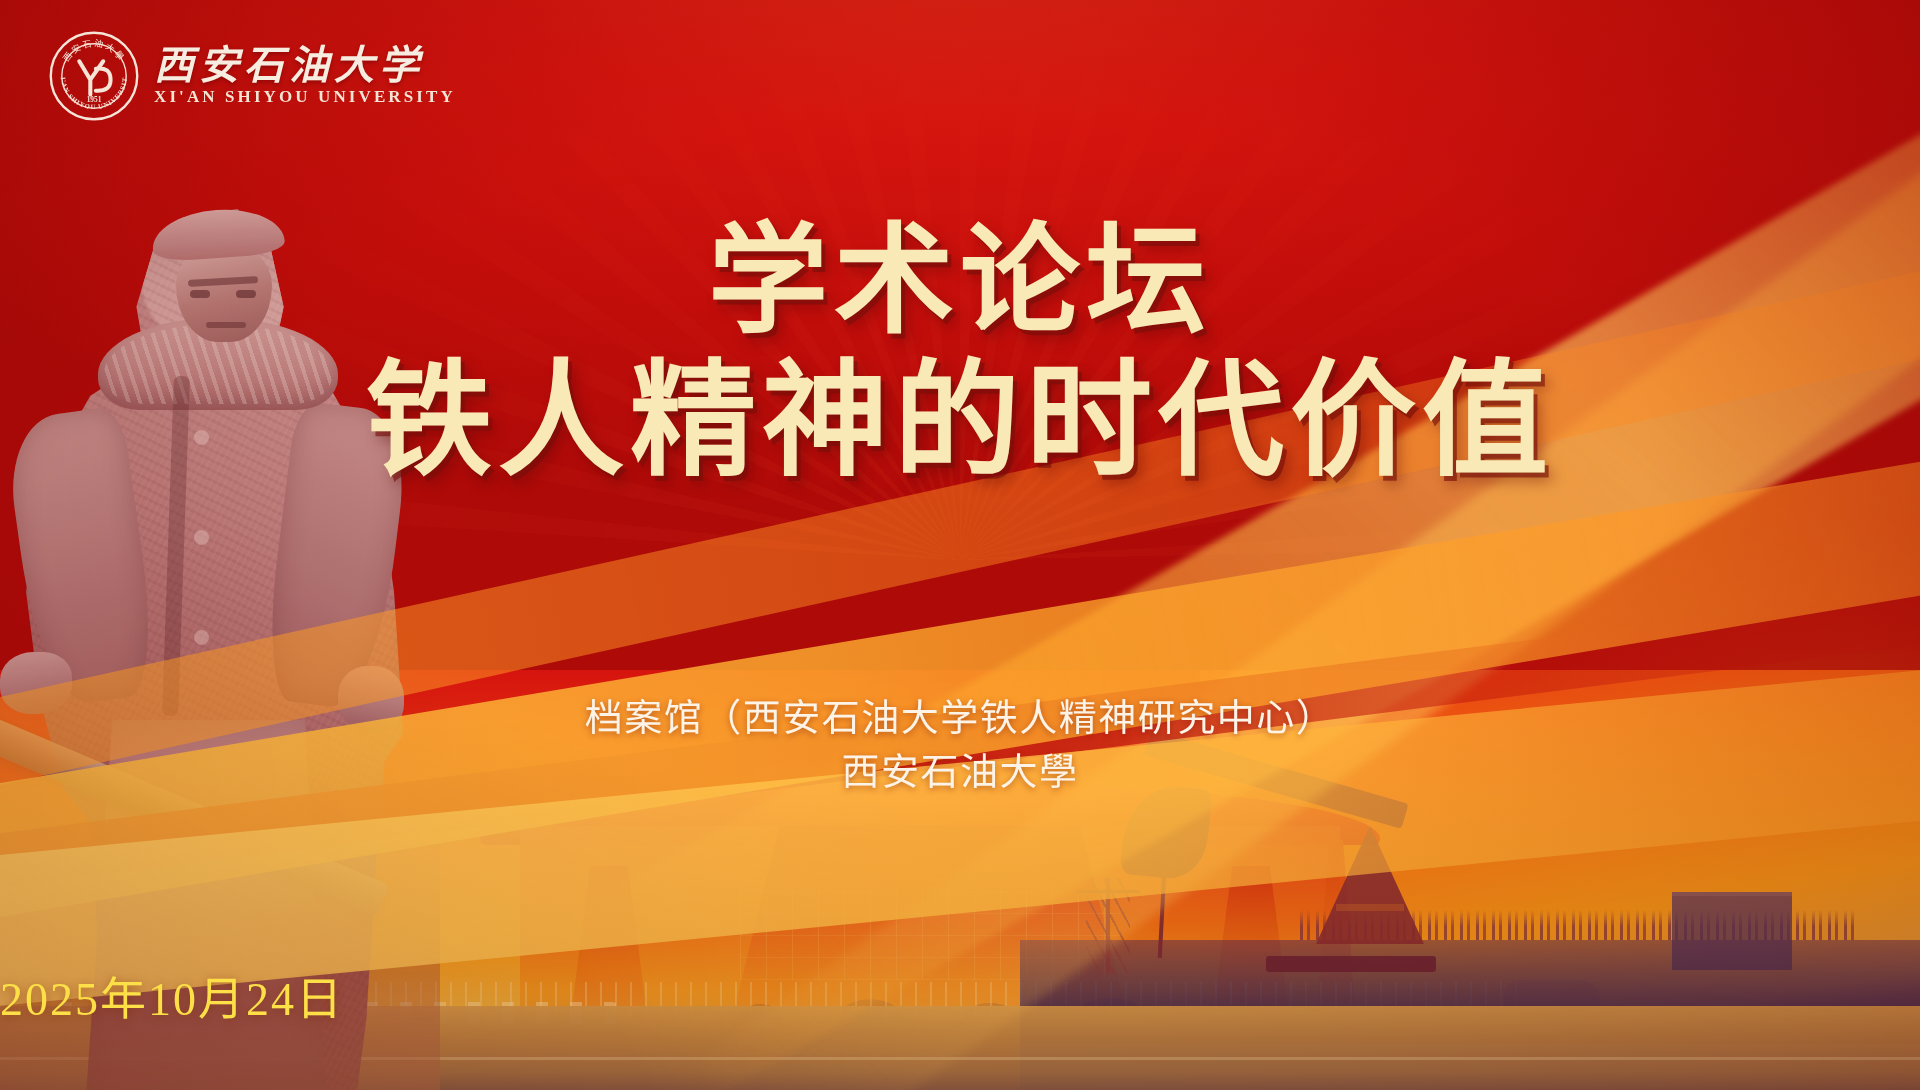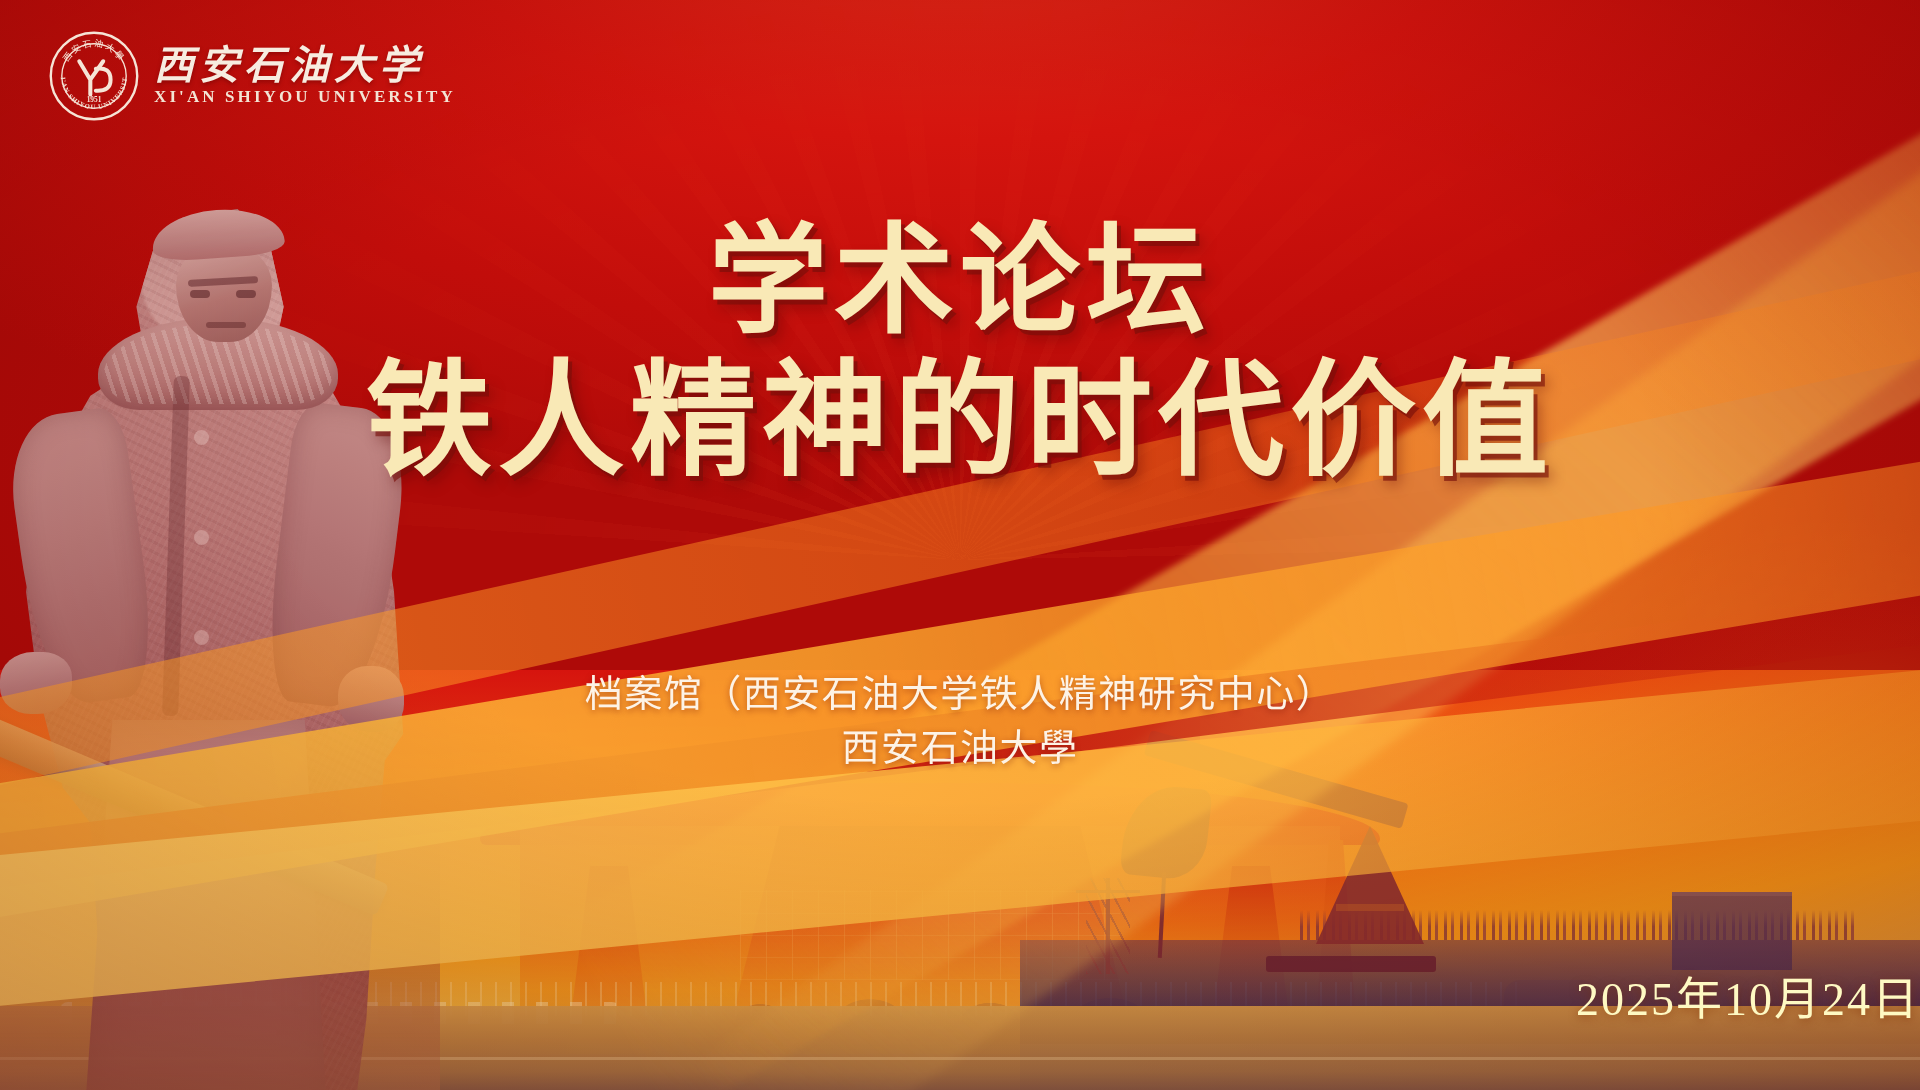--- a/index.html
+++ b/index.html
@@ -348,35 +348,35 @@
     text-shadow:
        4px 5px 0 rgba(120,14,10,.62),
        7px 9px 14px rgba(90,6,4,.38);
     white-space:nowrap;
   }
   .title-line.l1{font-size:126px;}
   .title-line.l2{font-size:120px;margin-top:6px;}
 
   
   .orgs{
-    position:absolute;left:0;right:0;top:668px;text-align:center;
+    position:absolute;left:0;right:0;top:692px;text-align:center;
   }
   .org-line{
     font-family:"Liberation Sans","DejaVu Sans",sans-serif;
     font-size:38px;font-weight:400;color:#fdf3e6;letter-spacing:1.5px;
     line-height:1.42;
     text-shadow:0 2px 6px rgba(110,10,6,.45);
     white-space:nowrap;
   }
 
   
   .date{
-    position:absolute;left:0;right:0;top:962px;text-align:right;
+    position:absolute;left:0;right:14px;top:962px;text-align:left;
     font-family:"Liberation Serif","DejaVu Serif",serif;
-    font-size:46px;color:#fef9c3;letter-spacing:2px;
+    font-size:46px;color:#fde047;letter-spacing:2px;
     text-shadow:0 2px 10px rgba(120,40,0,.55);
   }
 </style>
 </head>
 <body>
 
 <div class="stage">
 
   <div class="bg-base"></div>
   <div class="bg-rays"></div>

